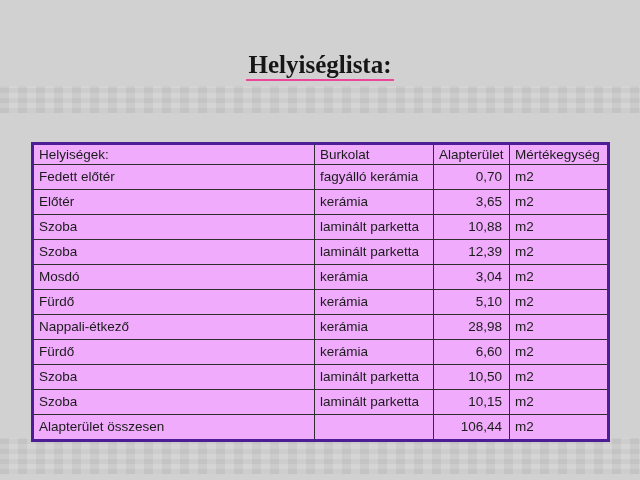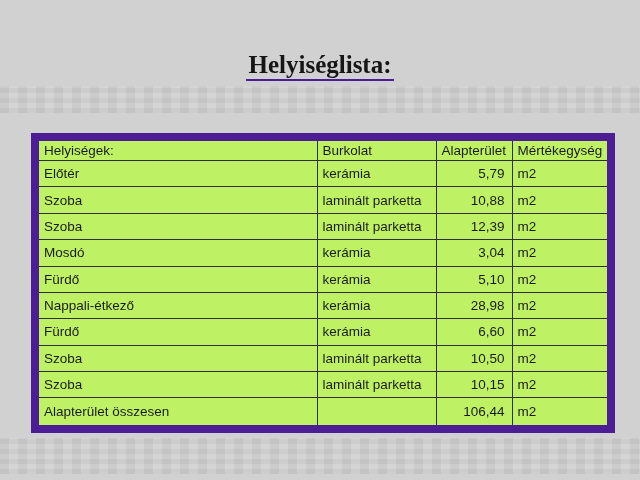--- a/index.html
+++ b/index.html
@@ -32,33 +32,33 @@
     text-align: center;
     margin: 0;
   }
   .title-text {
     display: inline-block;
     font-family: "Liberation Serif", serif;
     font-weight: bold;
     font-size: 25px;
     line-height: 27px;
     color: #161616;
-    border-bottom: 2px solid #4c1d95;
+    border-bottom: 2px solid #ec4899;
     padding: 0 2px 1px 2px;
   }
   table.roomlist {
     position: absolute;
     left: 31px;
-    top: 133px;
+    top: 142px;
     width: 576px;
     height: 300px;
     border-collapse: collapse;
     table-layout: fixed;
-    background: #bef264;
-    border: 8px solid #4c1d95;
+    background: #f0abfc;
+    border: 3px solid #4c1d95;
   }
   .roomlist th, .roomlist td {
     border: 1px solid #2e2e2e;
     font-size: 13.5px;
     font-weight: normal;
     color: #1b1b1b;
     text-align: left;
     padding: 0 4px 0 5px;
     height: 19px;
     line-height: 19px;
@@ -93,23 +93,29 @@
     <thead>
       <tr>
         <th class="c-room">Helyiségek:</th>
         <th class="c-floor">Burkolat</th>
         <th class="c-area">Alapterület</th>
         <th class="c-unit">Mértékegység</th>
       </tr>
     </thead>
     <tbody id="table-body">
         <tr>
+    <td class="c-room">Fedett előtér</td>
+    <td class="c-floor">fagyálló kerámia</td>
+    <td class="c-area">0,70</td>
+    <td class="c-unit">m2</td>
+  </tr>
+        <tr>
     <td class="c-room">Előtér</td>
     <td class="c-floor">kerámia</td>
-    <td class="c-area">5,79</td>
+    <td class="c-area">3,65</td>
     <td class="c-unit">m2</td>
   </tr>
         <tr>
     <td class="c-room">Szoba</td>
     <td class="c-floor">laminált parketta</td>
     <td class="c-area">10,88</td>
     <td class="c-unit">m2</td>
   </tr>
         <tr>
     <td class="c-room">Szoba</td>

